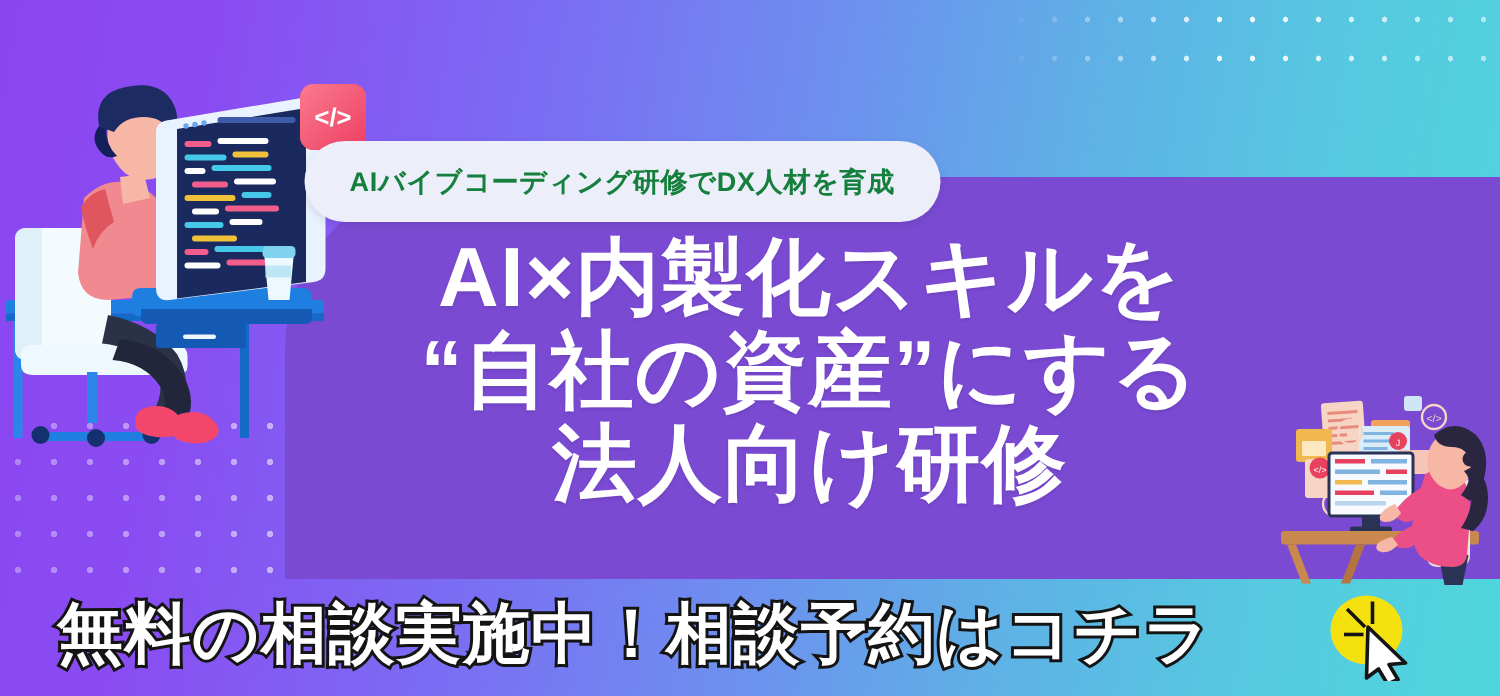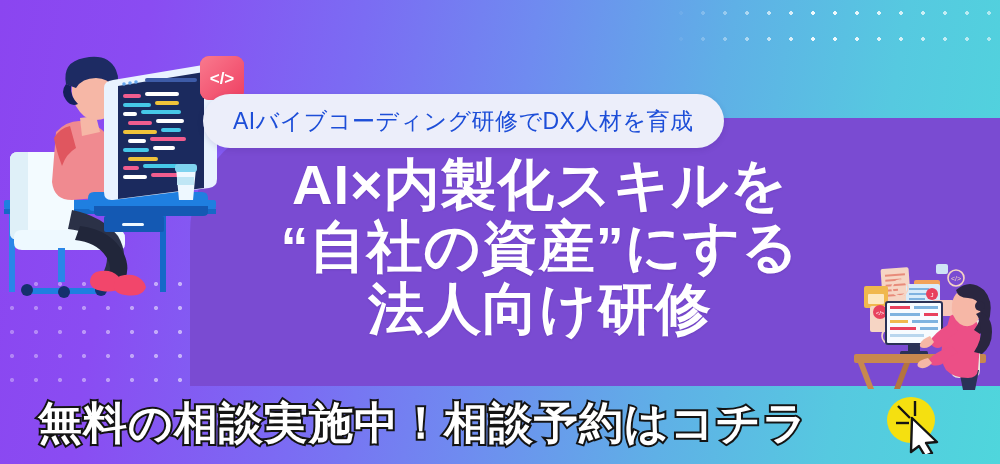--- a/index.html
+++ b/index.html
@@ -40,21 +40,21 @@
 
   
   #badge-pill{
     position:absolute;left:203px;top:94px;height:54px;
     display:flex;align-items:center;padding:0 30px;
     background:#eceefa;border-radius:27px;
     box-shadow:0 2px 6px rgba(40,10,90,.12);
     z-index:6;
   }
   #badge-pill .badge-text{
-    font-size:23px;font-weight:normal;color:#1d4ed8;letter-spacing:.5px;white-space:nowrap;
+    font-size:18px;font-weight:bold;color:#15803d;letter-spacing:.5px;white-space:nowrap;
   }
 
   
   #headline{
     position:absolute;left:210px;top:154px;width:660px;
     text-align:center;z-index:6;
   }
   #headline .hl-line{
     color:#ffffff;font-weight:bold;font-size:56px;line-height:62px;
     white-space:nowrap;letter-spacing:1px;

